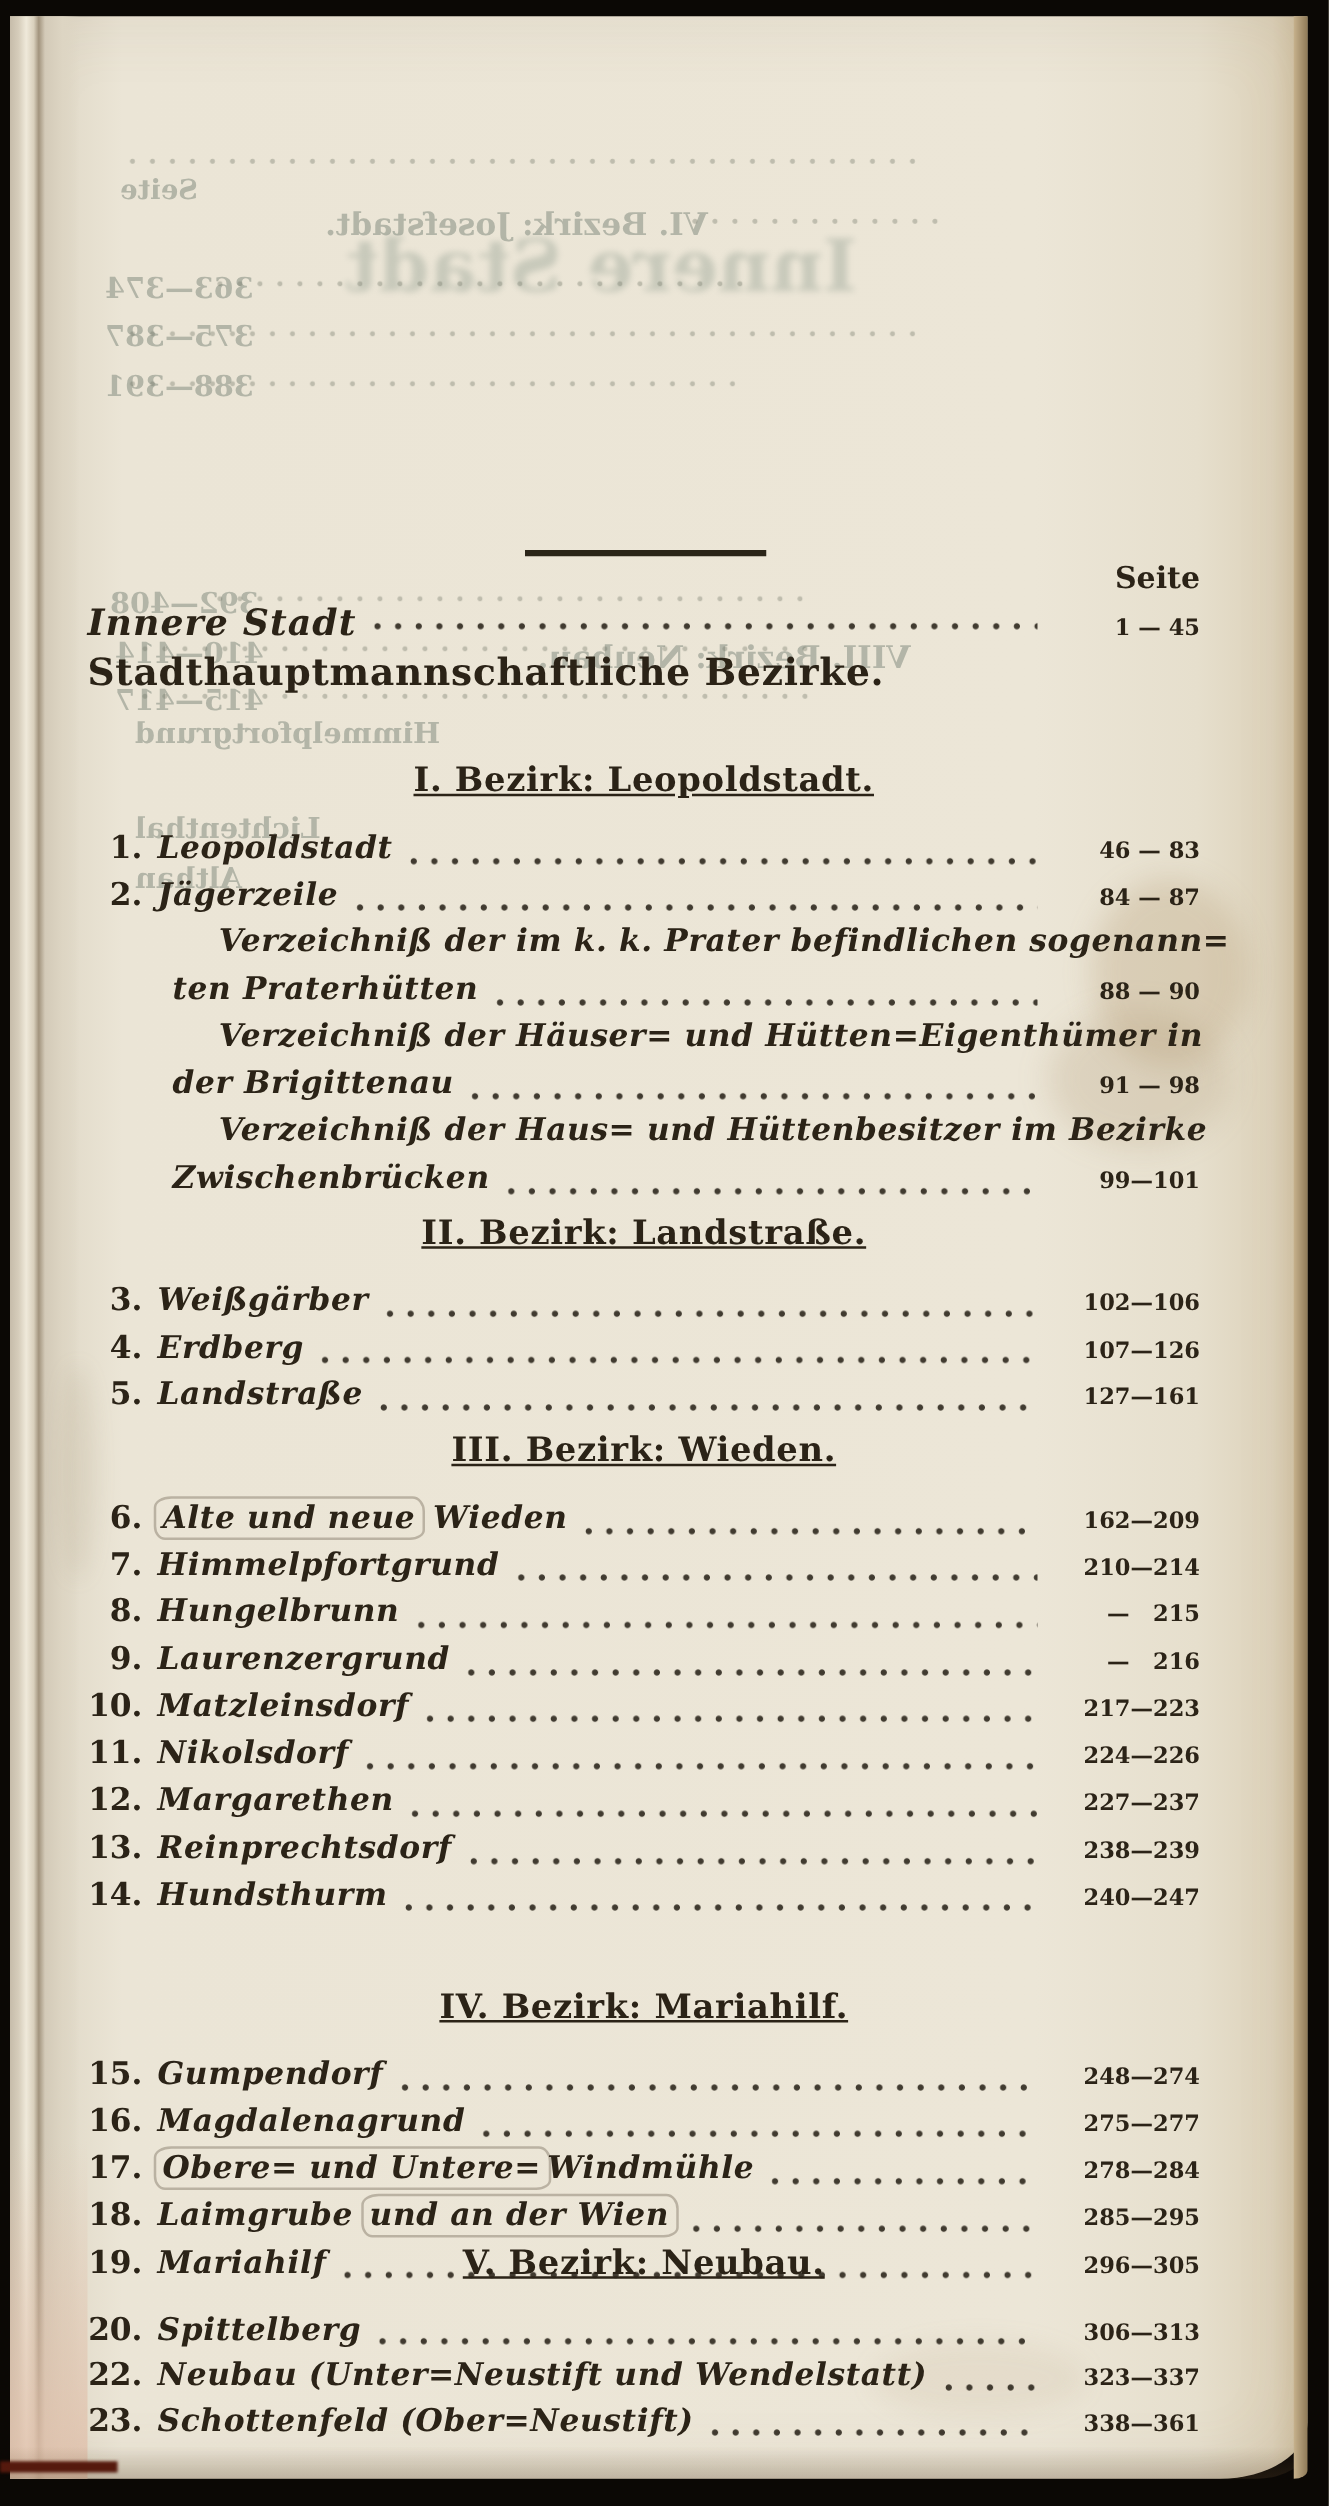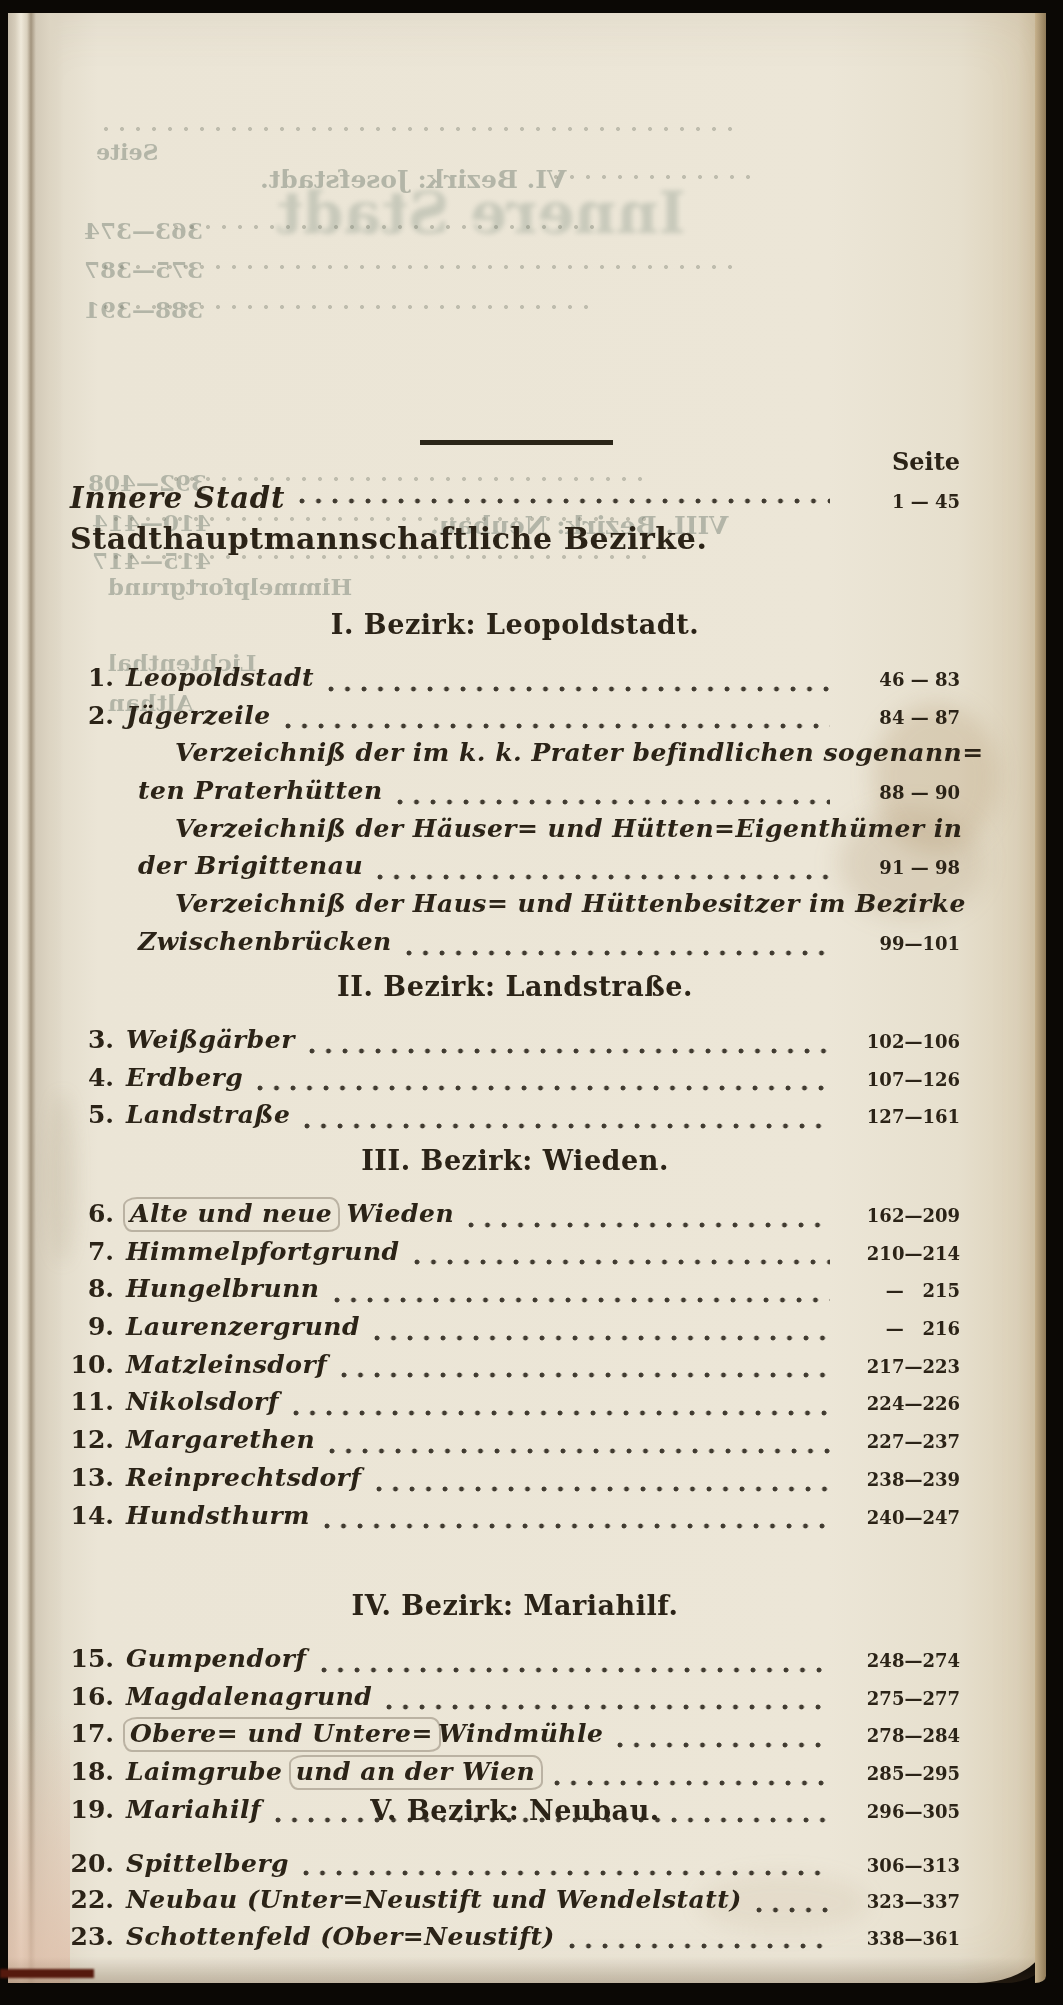--- a/index.html
+++ b/index.html
@@ -66,21 +66,21 @@
   .intro-row .label{white-space:nowrap;letter-spacing:.03em;font-style:italic;}
   .main-heading{position:absolute;left:62px;top:508px;width:890px;text-align:left;font-size:30px;letter-spacing:.02em;}
 
   #toc{position:absolute;inset:0;}
   #toc section{position:absolute;left:62px;width:890px;}
   #toc section:nth-of-type(1){top:594px;}
   #toc section:nth-of-type(2){top:956px;}
   #toc section:nth-of-type(3){top:1130px;}
   #toc section:nth-of-type(4){top:1532px;margin-top:43px;}
   #toc section:nth-of-type(5){top:1780px;}
-  .sec-heading{height:56px;padding-top:2px;box-sizing:border-box;text-align:center;font-size:27px;letter-spacing:.02em;}
+  .sec-heading{height:56px;padding-top:2px;box-sizing:border-box;text-align:center;font-size:27px;letter-spacing:.02em;text-decoration:underline;}
   .row{display:flex;align-items:baseline;height:37.7px;font-size:25px;}
   #toc section:nth-of-type(5) .row{height:36.4px;}
   .row .num{flex:0 0 44px;text-align:right;padding-right:12px;}
   .row .label{white-space:nowrap;letter-spacing:.02em;font-style:italic;}
   .row.ind1{margin-left:105px;}
   .row.ind2{margin-left:68px;}
   .dots{
     flex:1 1 auto;align-self:flex-end;height:10px;margin:0 10px 7px 14px;
     background-image:radial-gradient(circle at 3px 5px,rgba(46,40,30,.9) 2.1px,rgba(46,40,30,0) 2.8px);
     background-size:16.5px 10px;background-repeat:repeat-x;

